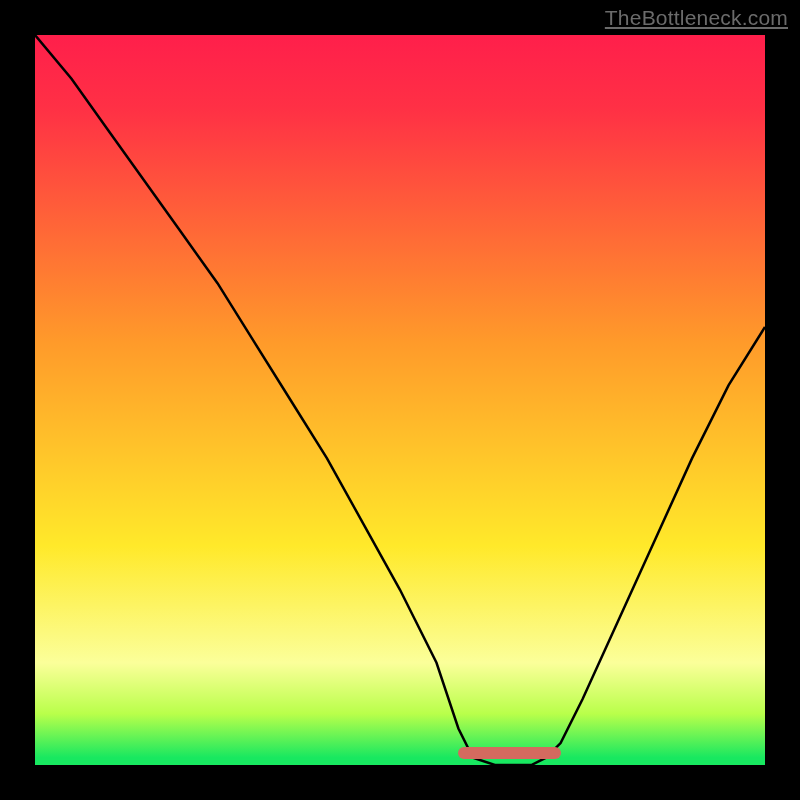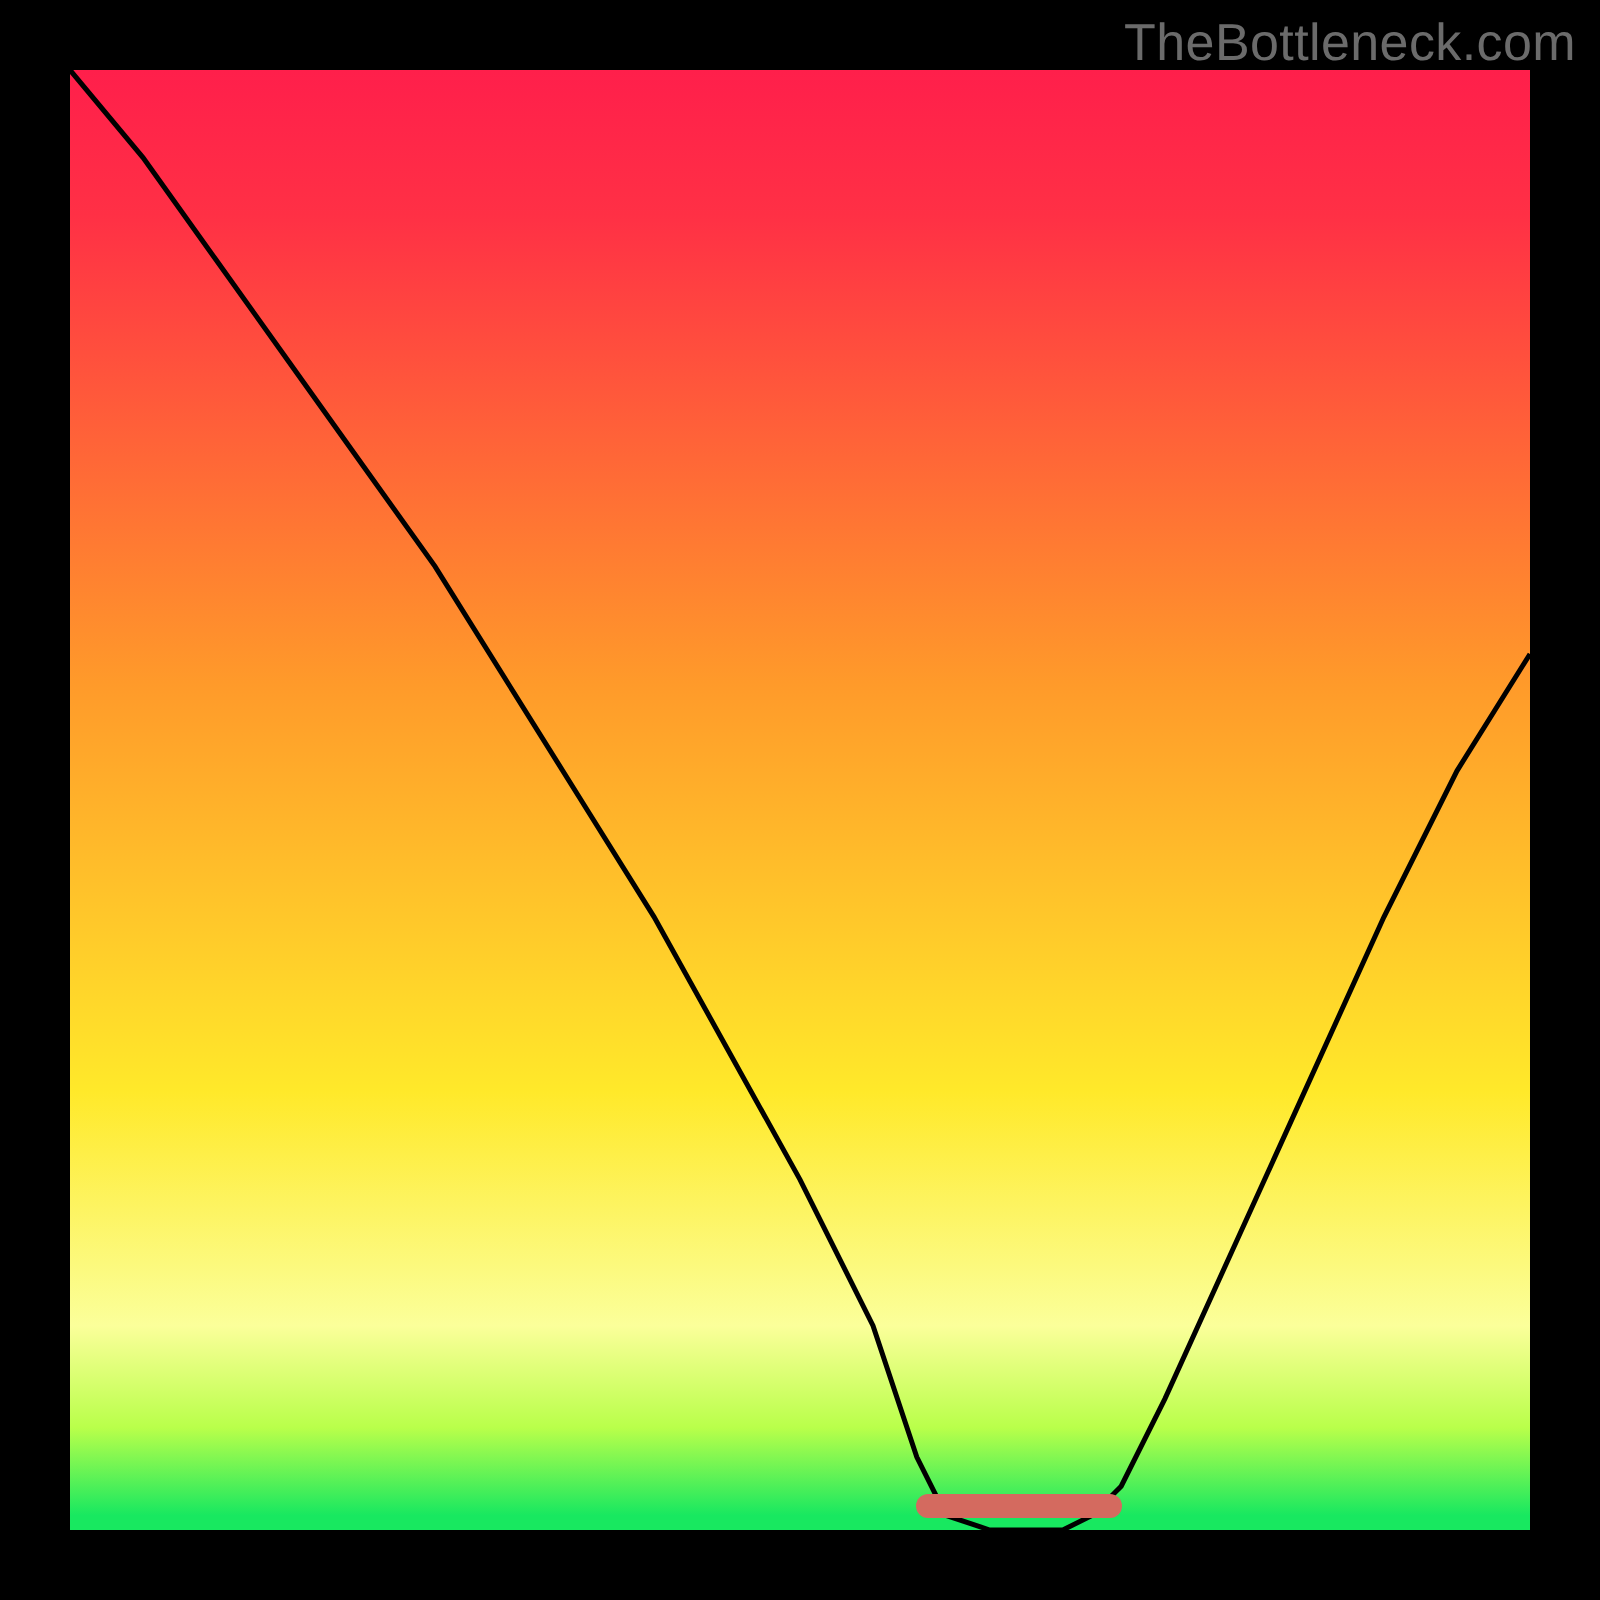--- a/index.html
+++ b/index.html
@@ -50,23 +50,24 @@
     height: 12px;
     border-radius: 6px;
     background: var(--c-marker);
     bottom: 6px;
   }
   .watermark {
     position: absolute;
     top: 6px;
     right: 12px;
     color: #6b6b6b;
-    font-size: 26px;
+    font-size: 21px;
     font-weight: 400;
     letter-spacing: 0.2px;
+    text-decoration: underline;
   }
 </style>
 </head>
 <body>
 
 <div class="frame">
   <div class="watermark">TheBottleneck.com</div>
 
   <div class="plot-area">
     <div class="gradient"></div>

